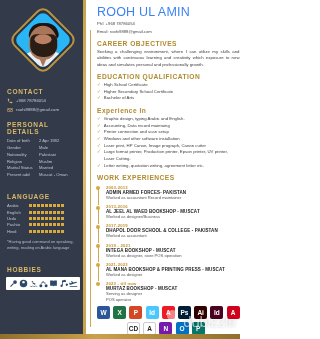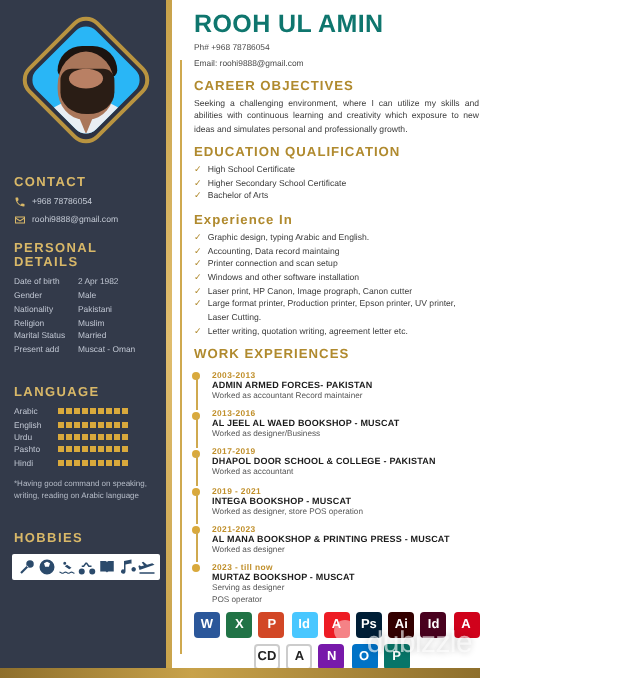--- a/index.html
+++ b/index.html
@@ -101,21 +101,21 @@
   }
   .hicon{ width:9px; height:9px; fill:#2b4a6b; }
 
   
   .main{ flex:1; position:relative; padding:6px 6px 0 11px; }
   .timeline{
     position:absolute; left:4px; top:30px; bottom:12px; width:1.2px;
     background:#cfa94f;
   }
   .name{
-    font-size:12.5px; font-weight:bold; color:#0f766e; letter-spacing:.2px;
+    font-size:12.5px; font-weight:normal; color:#3b82f6; letter-spacing:.2px;
     line-height:1;
   }
   .hline{ font-size:4.2px; color:#4a4a4a; margin-top:2.5px; line-height:1.35; }
 
   .h2{
     font-size:6.6px; font-weight:bold; color:#b08a2e; letter-spacing:.5px;
     margin:5px 0 2px;
   }
   .para{ font-size:4.3px; color:#3c3c3c; line-height:1.5; text-align:justify; }
   .li{

